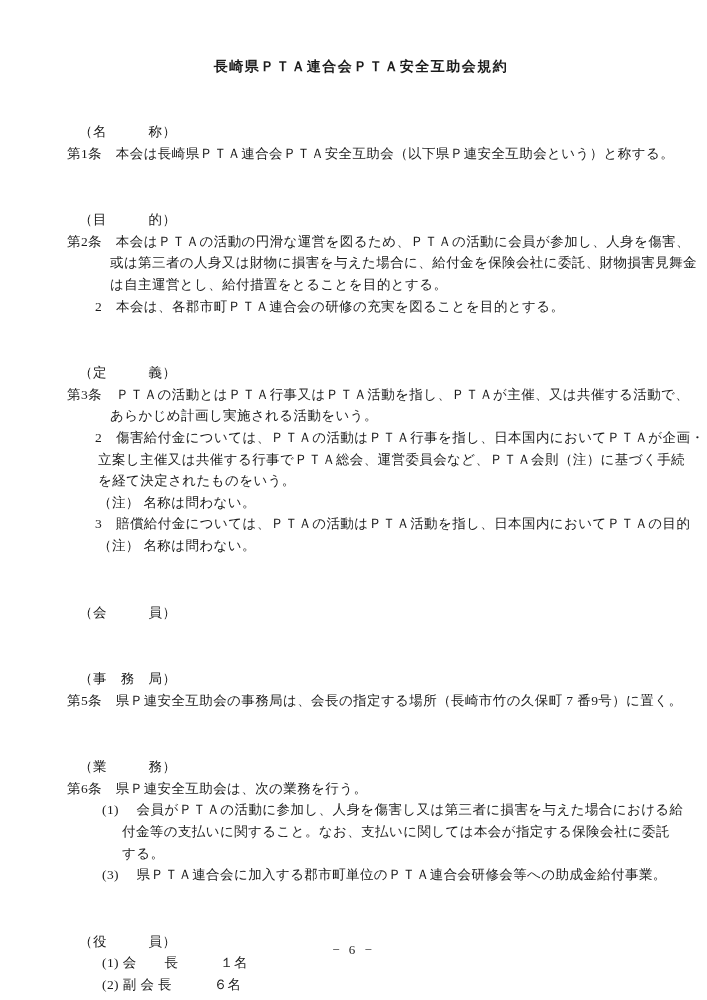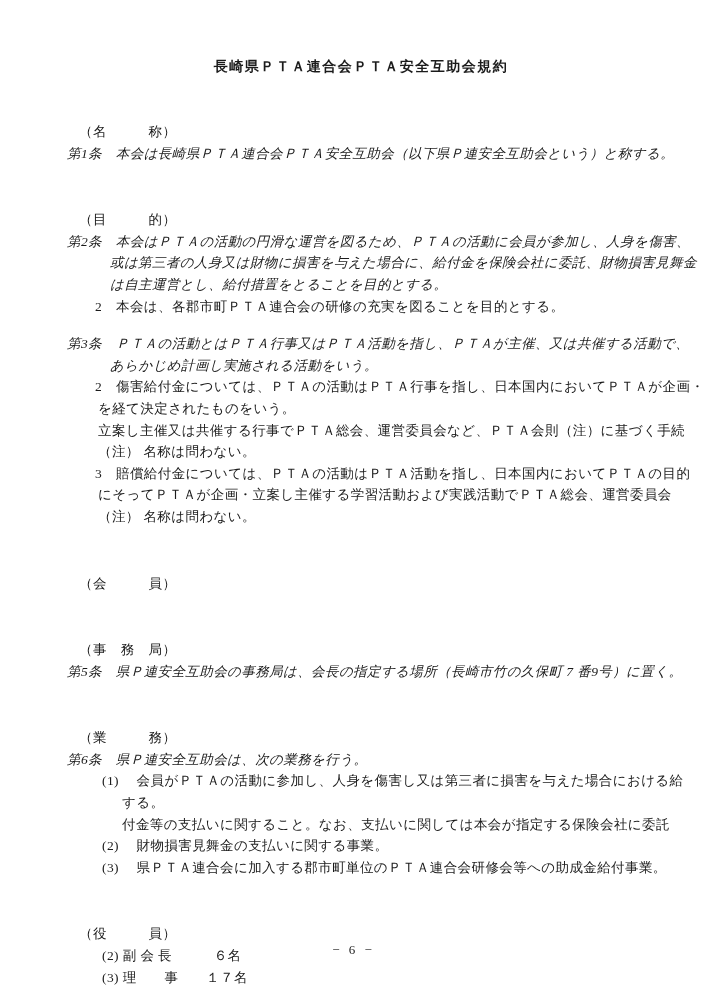--- a/index.html
+++ b/index.html
@@ -28,22 +28,22 @@
   }
   .section { margin-top: 16px; }
   .section.first { margin-top: 0; }
   .line {
     font-size: 13.5px;
     line-height: 21.6px;
     letter-spacing: 0.4px;
     white-space: pre;
   }
   .heading  { padding-left: 12px; margin-top: 45px; }
-  .article  { padding-left: 0; font-style: italic; }
-  .cont     { padding-left: 43px; font-style: italic; }
+  .article  { padding-left: 0; }
+  .cont     { padding-left: 43px; }
   .sub      { padding-left: 28px; }
   .subcont  { padding-left: 31px; }
   .item     { padding-left: 35px; }
   .itemcont { padding-left: 55px; }
   .page-number {
     position: absolute;
     left: 0;
     right: 0;
     top: 942px;
     text-align: center;
@@ -63,47 +63,47 @@
         <div class="line article">第1条　本会は長崎県ＰＴＡ連合会ＰＴＡ安全互助会（以下県Ｐ連安全互助会という）と称する。</div>
       </div>
       <div class="section">
         <div class="line heading">（目　　　的）</div>
         <div class="line article">第2条　本会はＰＴＡの活動の円滑な運営を図るため、ＰＴＡの活動に会員が参加し、人身を傷害、</div>
         <div class="line cont">或は第三者の人身又は財物に損害を与えた場合に、給付金を保険会社に委託、財物損害見舞金</div>
         <div class="line cont">は自主運営とし、給付措置をとることを目的とする。</div>
         <div class="line sub">2　本会は、各郡市町ＰＴＡ連合会の研修の充実を図ることを目的とする。</div>
       </div>
       <div class="section">
+        <div class="line heading">（定　　　義）</div>
         <div class="line article">第3条　ＰＴＡの活動とはＰＴＡ行事又はＰＴＡ活動を指し、ＰＴＡが主催、又は共催する活動で、</div>
         <div class="line cont">あらかじめ計画し実施される活動をいう。</div>
         <div class="line sub">2　傷害給付金については、ＰＴＡの活動はＰＴＡ行事を指し、日本国内においてＰＴＡが企画・</div>
+        <div class="line subcont">立案し主催又は共催する行事でＰＴＡ総会、運営委員会など、ＰＴＡ会則（注）に基づく手続</div>
         <div class="line subcont">を経て決定されたものをいう。</div>
-        <div class="line subcont">立案し主催又は共催する行事でＰＴＡ総会、運営委員会など、ＰＴＡ会則（注）に基づく手続</div>
         <div class="line subcont">（注） 名称は問わない。</div>
         <div class="line sub">3　賠償給付金については、ＰＴＡの活動はＰＴＡ活動を指し、日本国内においてＰＴＡの目的</div>
-        <div class="line subcont">にそってＰＴＡが企画・立案し主催する学習活動および実践活動でＰＴＡ総会、運営委員会</div>
         <div class="line subcont">（注） 名称は問わない。</div>
       </div>
       <div class="section">
         <div class="line heading">（会　　　員）</div>
       </div>
       <div class="section">
         <div class="line heading">（事　務　局）</div>
         <div class="line article">第5条　県Ｐ連安全互助会の事務局は、会長の指定する場所（長崎市竹の久保町 7 番9号）に置く。</div>
       </div>
       <div class="section">
         <div class="line heading">（業　　　務）</div>
         <div class="line article">第6条　県Ｐ連安全互助会は、次の業務を行う。</div>
         <div class="line item">(1)　 会員がＰＴＡの活動に参加し、人身を傷害し又は第三者に損害を与えた場合における給</div>
+        <div class="line itemcont">付金等の支払いに関すること。なお、支払いに関しては本会が指定する保険会社に委託</div>
         <div class="line itemcont">する。</div>
-        <div class="line itemcont">付金等の支払いに関すること。なお、支払いに関しては本会が指定する保険会社に委託</div>
-        <div class="line item">(2)　 財物損害見舞金の支払いに関する事業。</div>
         <div class="line item">(3)　 県ＰＴＡ連合会に加入する郡市町単位のＰＴＡ連合会研修会等への助成金給付事業。</div>
       </div>
       <div class="section">
         <div class="line heading">（役　　　員）</div>
+        <div class="line item">(1) 会　　長　　　１名</div>
         <div class="line item">(2) 副 会 長　　　６名</div>
         <div class="line item">(3) 理　　事　　１７名</div>
       </div>
     </div>
 </div>
 
 <div class="page-number">− 6 −</div>
 
 </body></html>

